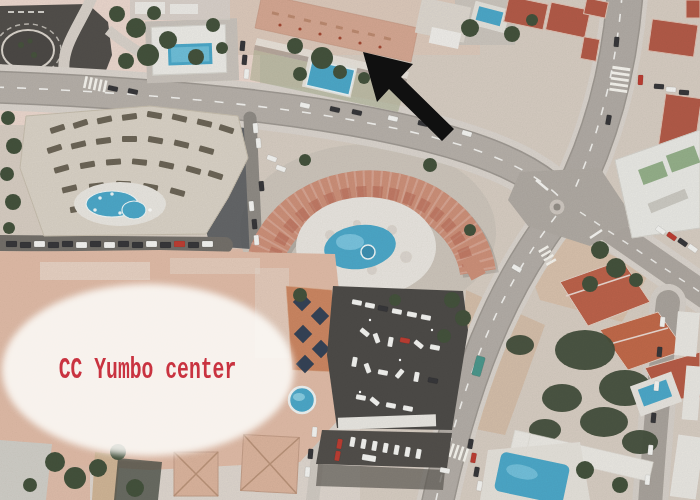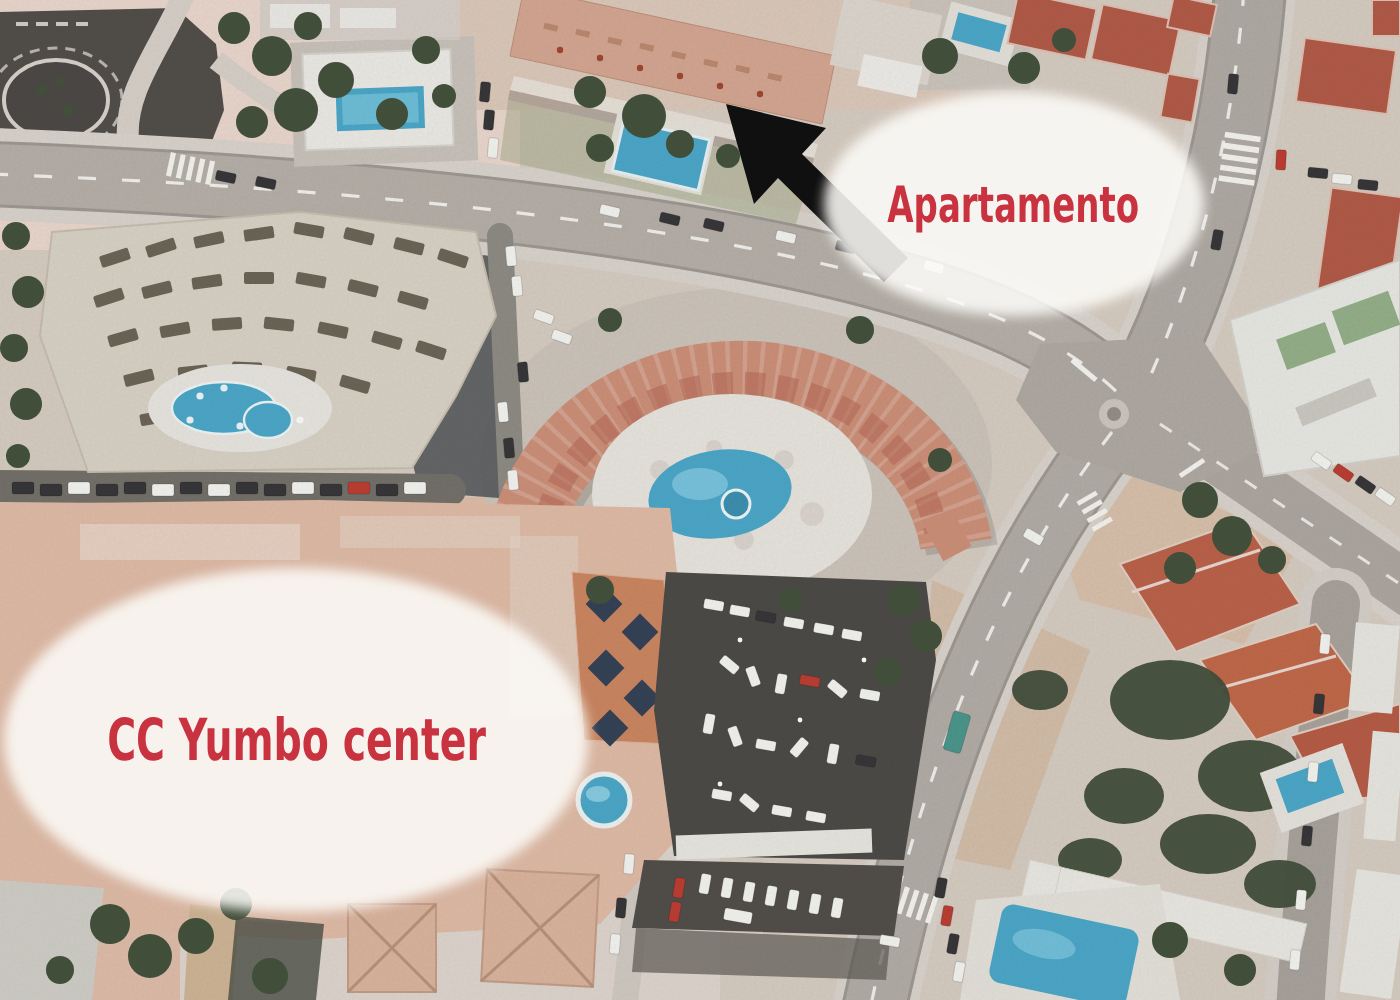--- a/index.html
+++ b/index.html
@@ -6,21 +6,21 @@
   #screen{position:relative;width:700px;height:500px;overflow:hidden;
           font-family:"DejaVu Sans","Liberation Sans",sans-serif;background:#d7cbc0;}
   #map-svg{position:absolute;left:0;top:0;filter:saturate(.93) blur(.3px);}
   .bubble{position:absolute;display:flex;align-items:center;justify-content:center;}
   .bubble-backing{position:absolute;left:0;top:0;right:0;bottom:0;border-radius:50%;
           background:rgba(252,250,247,0.88);filter:blur(3px);}
   .bubble-label{position:relative;font-weight:700;white-space:nowrap;
           display:inline-block;transform:scaleX(0.68);letter-spacing:0px;}
   #bubble-apartamento{left:412px;top:46px;width:190px;height:112px;}
   #bubble-apartamento .bubble-label{font-size:25px;}
-  #bubble-yumbo{left:2px;top:284px;width:292px;height:172px;}
+  #bubble-yumbo{left:2px;top:284px;width:292px;height:172px;font-family:Liberation Mono, monospace;}
   #bubble-yumbo .bubble-label{font-size:29px;}
 </style>
 </head>
 <body>
 
 <div id="screen">
 <svg id="map-svg" width="700" height="500" viewBox="0 0 700 500">
   <defs>
     <filter id="grain">
           <feTurbulence type="fractalNoise" baseFrequency="0.8" numOctaves="2"></feTurbulence>
@@ -473,21 +473,17 @@
         <rect x="646" y="448" width="10" height="5" rx="1" transform="rotate(95 651 450)" fill="#f4f4f2"></rect>
         <rect x="643" y="478" width="10" height="5" rx="1" transform="rotate(95 648 480)" fill="#f4f4f2"></rect>
   </g>
 
   <rect x="0" y="0" width="700" height="500" filter="url(#grain)" opacity=".05"></rect>
   <rect x="0" y="0" width="700" height="500" fill="#f4e4da" opacity=".05"></rect>
 
   <polygon points="363,52 413,64 401,77 454,129 442,141 389,89 377,102" fill="#101010"></polygon>
 </svg>
 
-<div class="bubble" id="bubble-apartamento">
-  <div class="bubble-backing"></div>
-  <span class="bubble-label" style="color: rgb(201, 51, 64);">Apartamento</span>
-</div>
 <div class="bubble" id="bubble-yumbo">
   <div class="bubble-backing"></div>
   <span class="bubble-label" style="color: rgb(201, 51, 64);">CC Yumbo center</span>
 </div>
 </div>
 
 </body></html>

